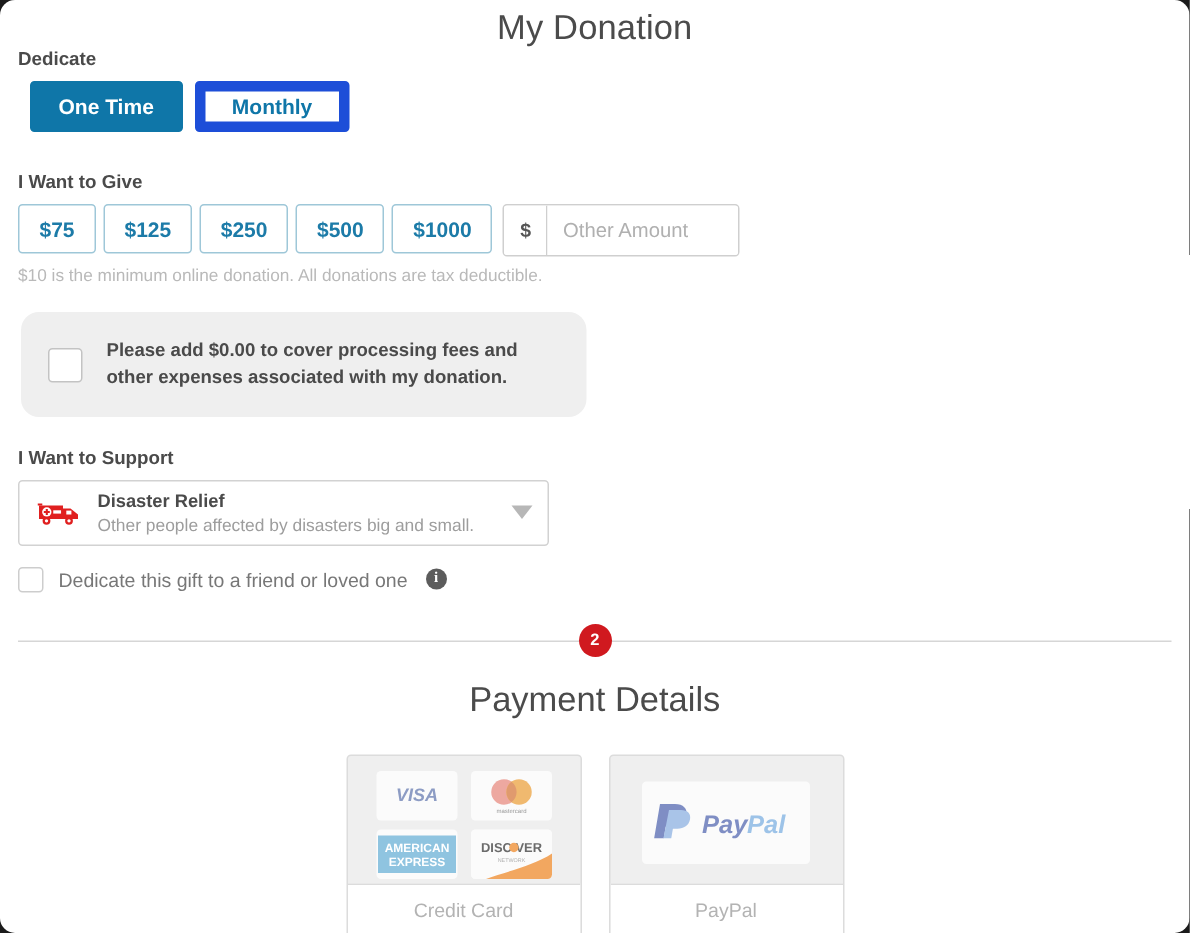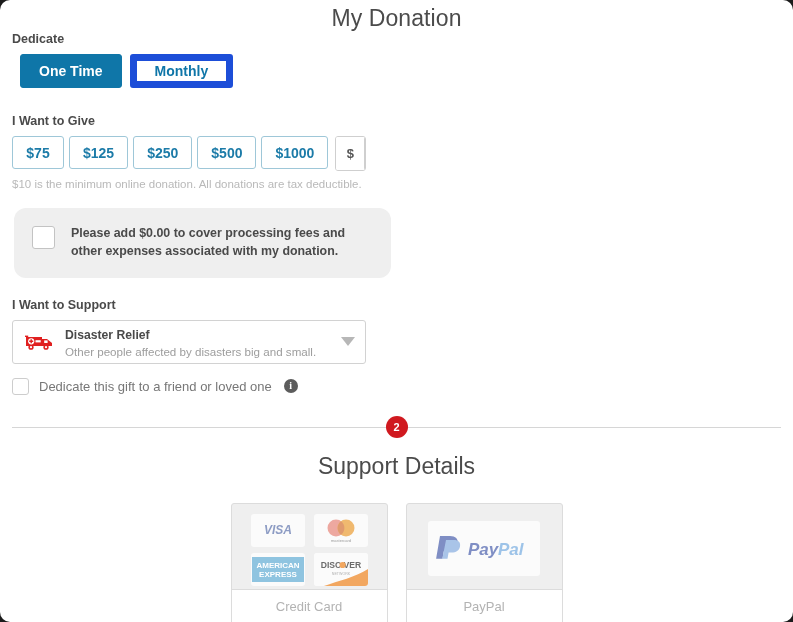--- a/index.html
+++ b/index.html
@@ -137,21 +137,21 @@
 
   
   .fee-panel {
     margin-left: 14px;
     width: 377px;
     background: #efefef;
     border-radius: 12px;
     padding: 17px 16px 17px 18px;
     box-sizing: border-box;
     display: flex;
-    align-items: flex-start;
+    align-items: center;
     gap: 16px;
     margin-bottom: 20px;
   }
   .cbox {
     width: 23px;
     height: 23px;
     min-width: 23px;
     background: #ffffff;
     border: 1px solid #c3c3c3;
     border-radius: 3px;
@@ -345,20 +345,21 @@
 
   <div class="give-row">
     <button class="amt-btn">$75</button>
     <button class="amt-btn">$125</button>
     <button class="amt-btn">$250</button>
     <button class="amt-btn">$500</button>
     <button class="amt-btn">$1000</button>
 
     <div class="other-wrap">
       <span class="other-prefix">$</span>
+      <input class="other-input" type="text" placeholder="Other Amount" style="">
     </div>
   </div>
 
   <p class="disclaimer">$10 is the minimum online donation. All donations are tax deductible.</p>
 
   <div class="fee-panel">
     <div class="cbox"></div>
     <div class="fee-text">Please add $0.00 to cover processing fees and other expenses associated with my donation.</div>
   </div>
 
@@ -391,21 +392,21 @@
     <div class="cbox-sm"></div>
     <span class="dedicate-text">Dedicate this gift to a friend or loved one</span>
     <span class="info-icon">i</span>
   </div>
 
   <div class="divider-wrap">
     <div class="divider-line"></div>
     <div class="step-badge">2</div>
   </div>
 
-  <h2 class="pay-title">Support Details</h2>
+  <h2 class="pay-title">Payment Details</h2>
 
   <div class="pay-options">
 
     <div class="pay-card">
       <div class="pay-logos">
         <span class="logo-tile">
           <svg width="50" height="30" viewBox="0 0 50 30">
               <text x="25" y="19" font-family="Liberation Sans, sans-serif" font-size="12" font-weight="bold" font-style="italic" fill="#8d9cc4" text-anchor="middle">VISA</text>
             </svg>
         </span>

